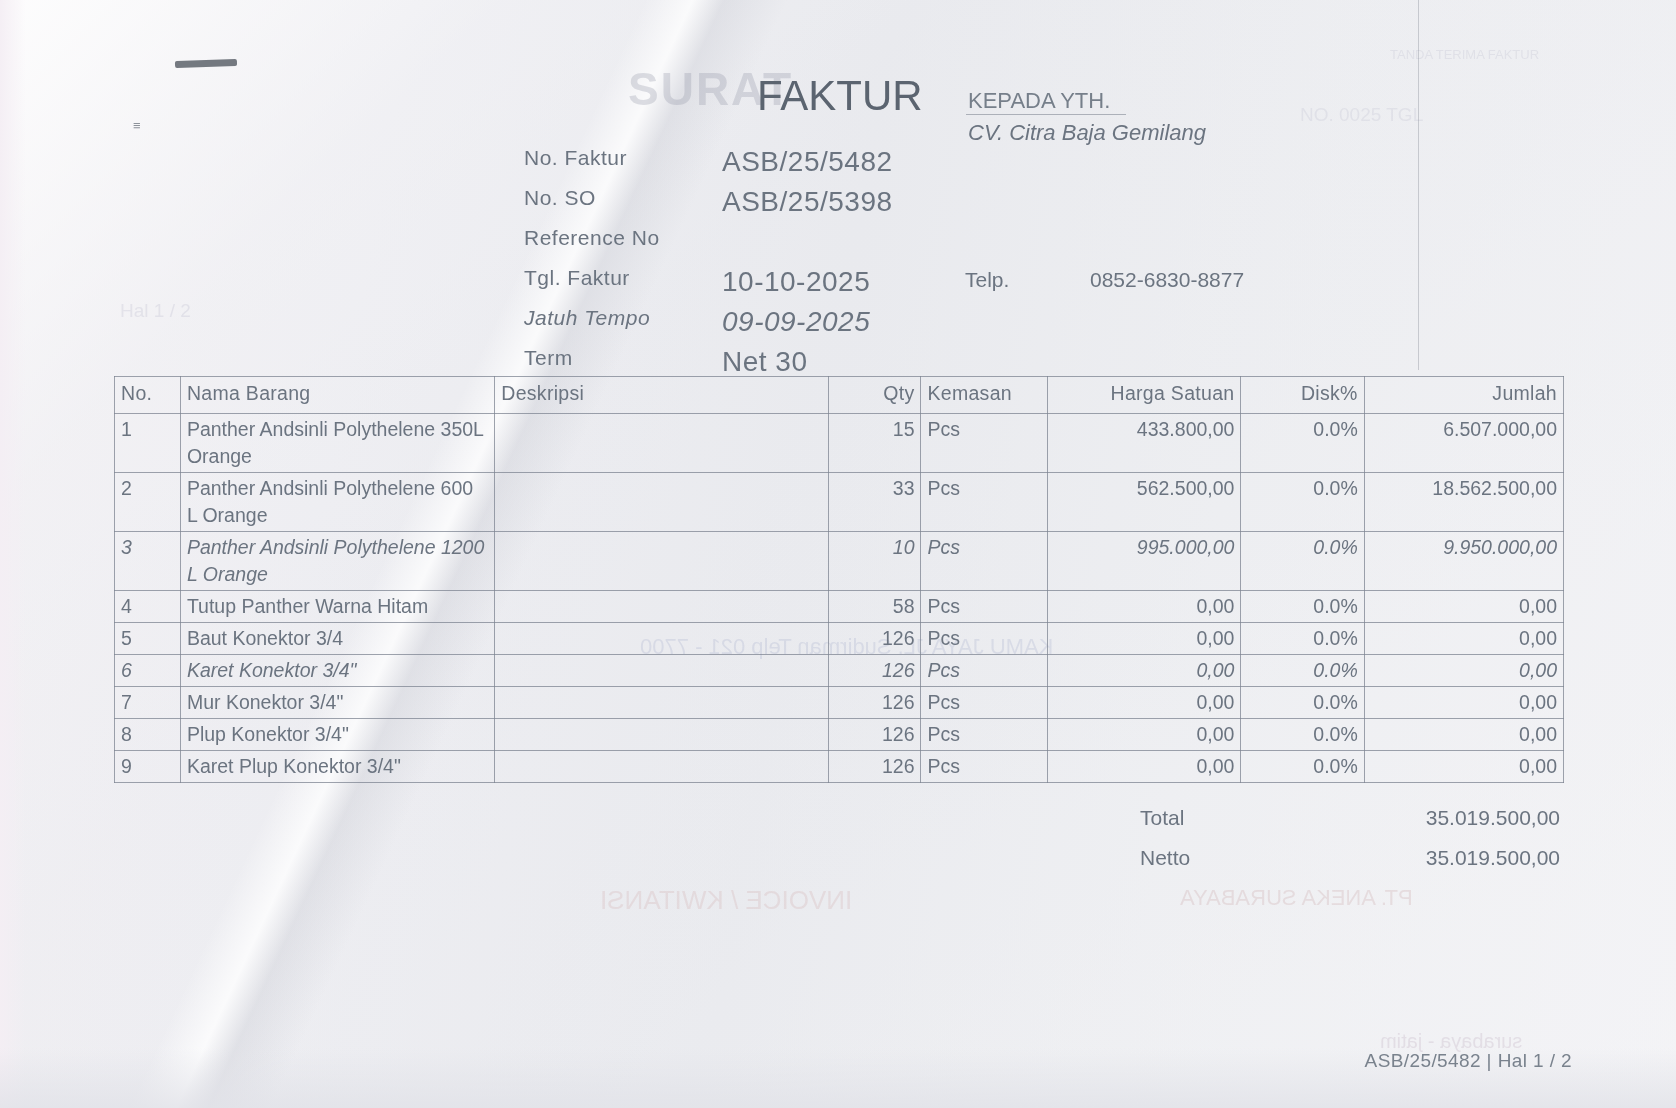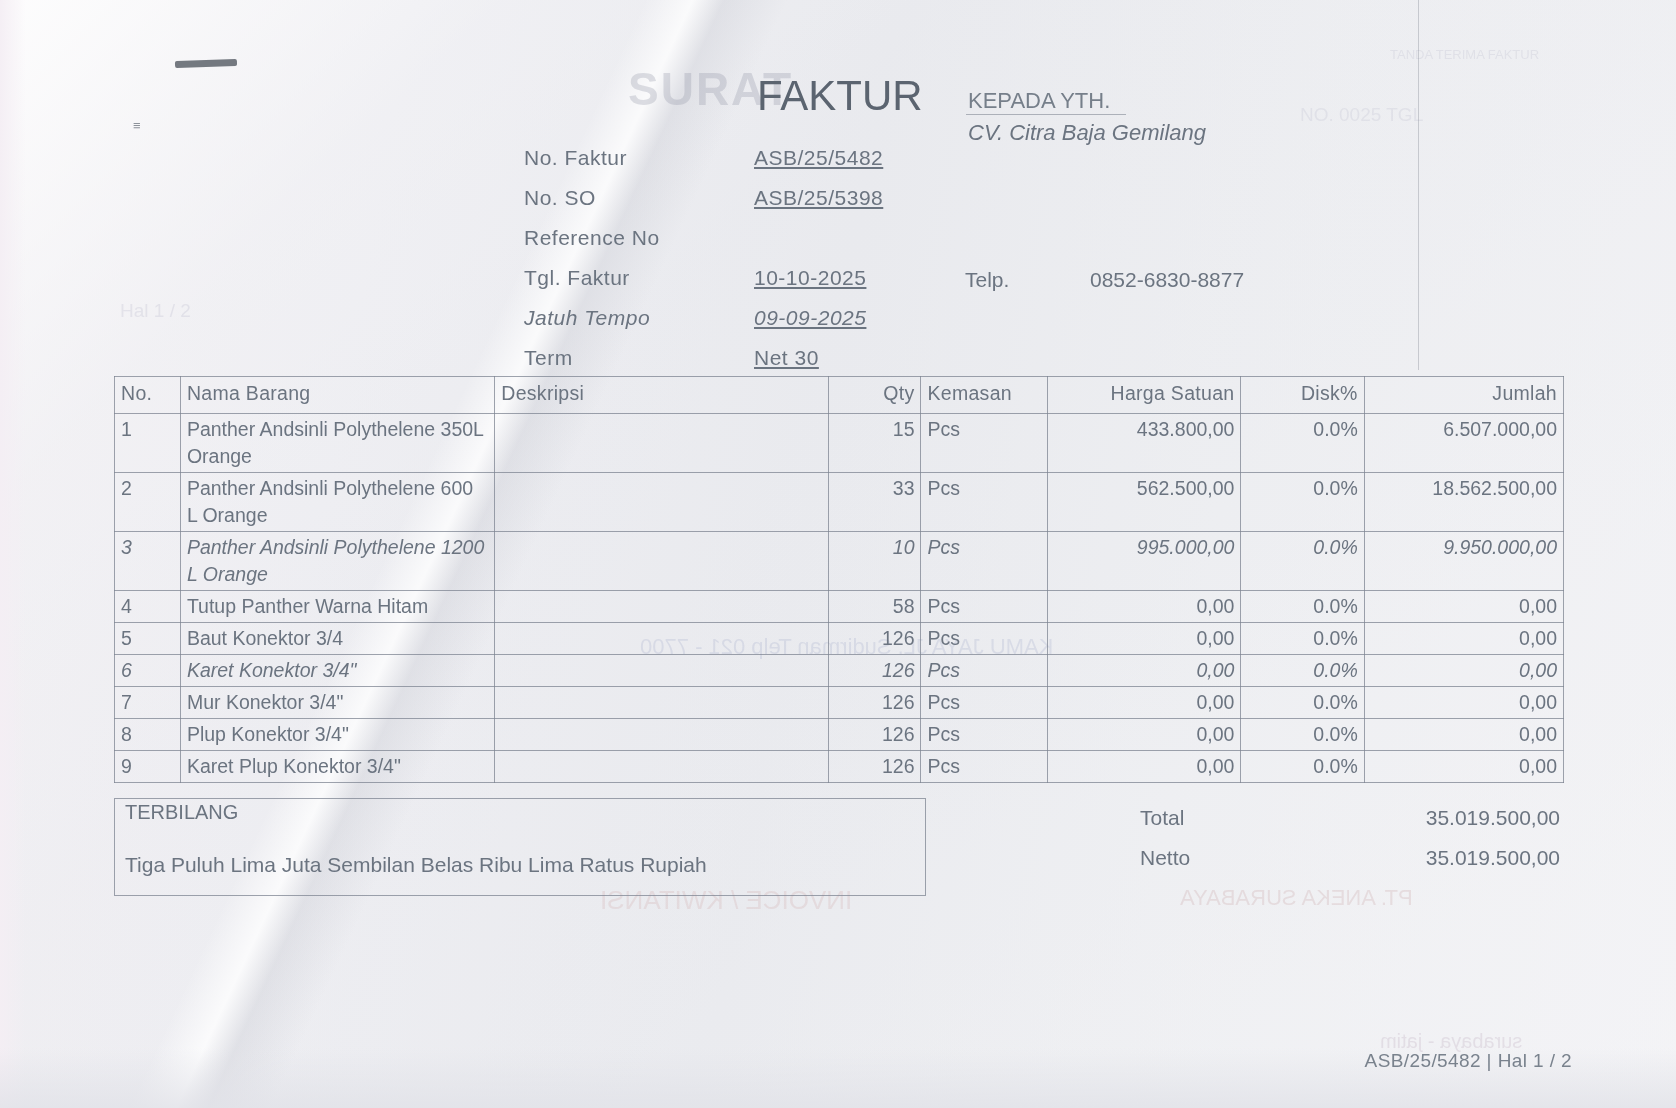--- a/index.html
+++ b/index.html
@@ -92,22 +92,22 @@
   #kepada-name {
     position: absolute; left: 968px; top: 120px;
     font-size: 22px; font-style: italic; color: #6b7480;
   }
 
   .hdr-label {
     position: absolute; left: 524px;
     font-size: 21px; color: #6b7480; letter-spacing: .5px;
   }
   .hdr-value {
-    position: absolute; left: 754px;
-    font-size: 21px; color: #6b7480; letter-spacing: .5px; text-decoration: underline;
+    position: absolute; left: 722px;
+    font-size: 28px; color: #6b7480; letter-spacing: .5px;
   }
   .ital { font-style: italic; }
 
   #telp-label { position: absolute; left: 965px; top: 268px; font-size: 21px; color: #6b7480;}
   #telp-value { position: absolute; left: 1090px; top: 268px; font-size: 21px; color: #6b7480;}
 
   
   #table {
     position: absolute;
     left: 114px; top: 376px;
@@ -325,24 +325,20 @@
           <td class="c-qty">126</td>
           <td class="c-kem">Pcs</td>
           <td class="c-harga">0,00</td>
           <td class="c-disk">0.0%</td>
           <td class="c-jum">0,00</td>
         </tr>
       </tbody>
     </table>
   </div>
 
-  <div id="terbilang-box">
-    <div id="terbilang-label">TERBILANG</div>
-    <div id="terbilang-value">Tiga Puluh Lima Juta Sembilan Belas Ribu Lima Ratus Rupiah</div>
-  </div>
 
   <div id="total-label">Total</div>
   <div id="total-value">35.019.500,00</div>
   <div id="netto-label">Netto</div>
   <div id="netto-value">35.019.500,00</div>
 
   <div id="footer">ASB/25/5482 | Hal 1 / 2</div>
 </div>
 
 </body></html>

